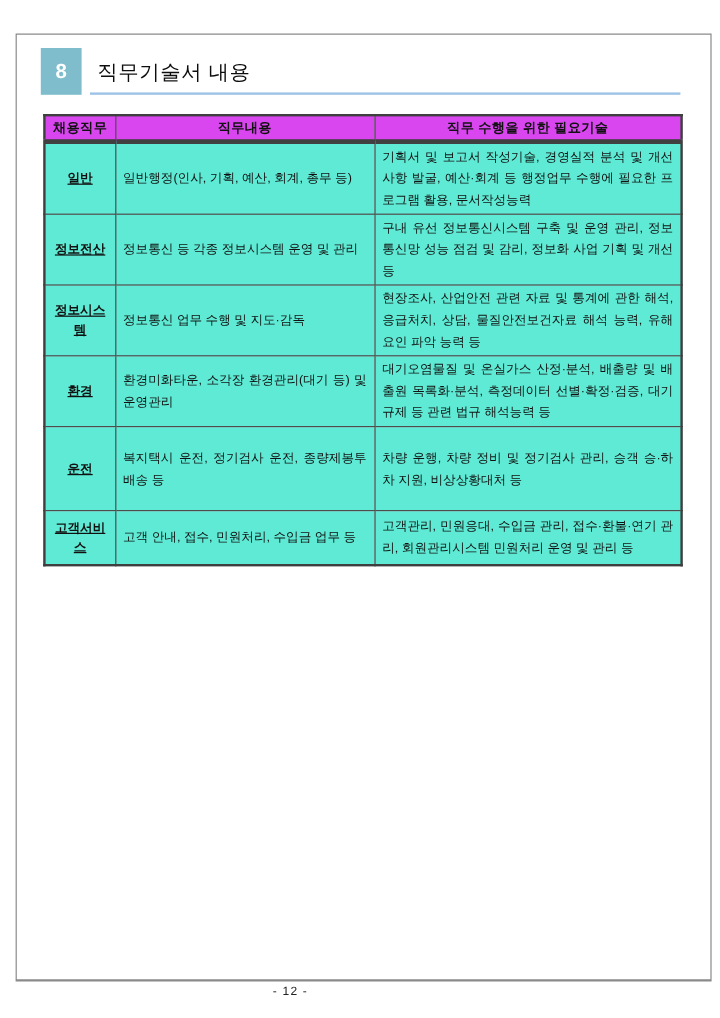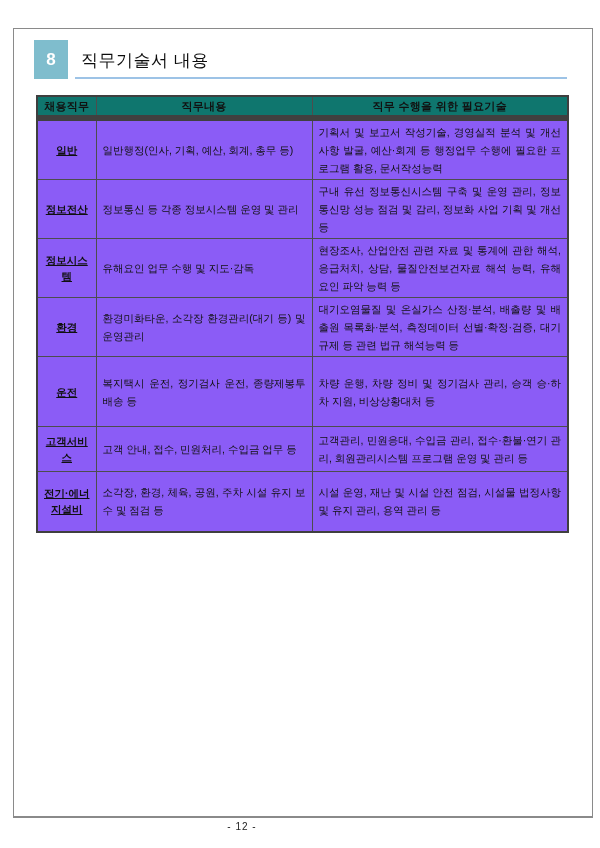--- a/index.html
+++ b/index.html
@@ -25,25 +25,25 @@
     position:absolute; left:61px; top:48px; width:492px; height:2px;
     background:#9DC3E6;
   }
 
   table.jobs-table {
     position:absolute; left:22px; top:66px; width:531px;
     border-collapse:collapse; table-layout:fixed;
     border:2px solid #3f3f3f;
   }
   .jobs-table th, .jobs-table td {
-    border:1px solid #4d4d4d; vertical-align:middle; background:#8b5cf6;
+    border:1px solid #4d4d4d; vertical-align:middle; background:#5eead4;
   }
   .jobs-table thead th {
     height:22px; font-size:11px; font-weight:bold; text-align:center;
-    border-bottom:6px solid #404040; background:#0f766e; letter-spacing:0.3px;
+    border-bottom:4px solid #404040; background:#d946ef; letter-spacing:0.3px;
   }
   td.cell-job {
     font-size:10.5px; font-weight:bold; text-align:center;
     padding:2px 3px; word-break:break-all; line-height:16px;text-decoration:underline;
   }
   td.cell-duties, td.cell-skills {
     font-size:10.5px; line-height:18px; padding:2px 6px;
     text-align:justify; word-break:break-all;
   }
 
@@ -82,41 +82,36 @@
         <td class="cell-duties">일반행정(인사, 기획, 예산, 회계, 총무 등)</td>
         <td class="cell-skills">기획서 및 보고서 작성기술, 경영실적 분석 및 개선사항 발굴, 예산·회계 등 행정업무 수행에 필요한 프로그램 활용, 문서작성능력</td>
       </tr>
       <tr style="height:55px">
         <td class="cell-job">정보전산</td>
         <td class="cell-duties">정보통신 등 각종 정보시스템 운영 및 관리</td>
         <td class="cell-skills">구내 유선 정보통신시스템 구축 및 운영 관리, 정보통신망 성능 점검 및 감리, 정보화 사업 기획 및 개선 등</td>
       </tr>
       <tr style="height:57px">
         <td class="cell-job">정보시스템</td>
-        <td class="cell-duties">유해요인 업무 수행 및 지도·감독</td>
+        <td class="cell-duties">정보통신 업무 수행 및 지도·감독</td>
         <td class="cell-skills">현장조사, 산업안전 관련 자료 및 통계에 관한 해석, 응급처치, 상담, 물질안전보건자료 해석 능력, 유해요인 파악 능력 등</td>
       </tr>
       <tr style="height:58px">
         <td class="cell-job">환경</td>
         <td class="cell-duties">환경미화타운, 소각장 환경관리(대기 등) 및 운영관리</td>
         <td class="cell-skills">대기오염물질 및 온실가스 산정·분석, 배출량 및 배출원 목록화·분석, 측정데이터 선별·확정·검증, 대기규제 등 관련 법규 해석능력 등</td>
       </tr>
       <tr style="height:70px">
         <td class="cell-job">운전</td>
         <td class="cell-duties">복지택시 운전, 정기검사 운전, 종량제봉투 배송 등</td>
         <td class="cell-skills">차량 운행, 차량 정비 및 정기검사 관리, 승객 승·하차 지원, 비상상황대처 등</td>
       </tr>
       <tr style="height:45px">
         <td class="cell-job">고객서비스</td>
         <td class="cell-duties">고객 안내, 접수, 민원처리, 수입금 업무 등</td>
-        <td class="cell-skills">고객관리, 민원응대, 수입금 관리, 접수·환불·연기 관리, 회원관리시스템 프로그램 운영 및 관리 등</td>
-      </tr>
-      <tr style="height:60px">
-        <td class="cell-job">전기·에너지설비</td>
-        <td class="cell-duties">소각장, 환경, 체육, 공원, 주차 시설 유지 보수 및 점검 등</td>
-        <td class="cell-skills">시설 운영, 재난 및 시설 안전 점검, 시설물 법정사항 및 유지 관리, 용역 관리 등</td>
+        <td class="cell-skills">고객관리, 민원응대, 수입금 관리, 접수·환불·연기 관리, 회원관리시스템 민원처리 운영 및 관리 등</td>
       </tr>
     </tbody>
   </table>
 
 </div>
 
 <div class="page-footer">- 12 -</div>
 
 </body></html>

